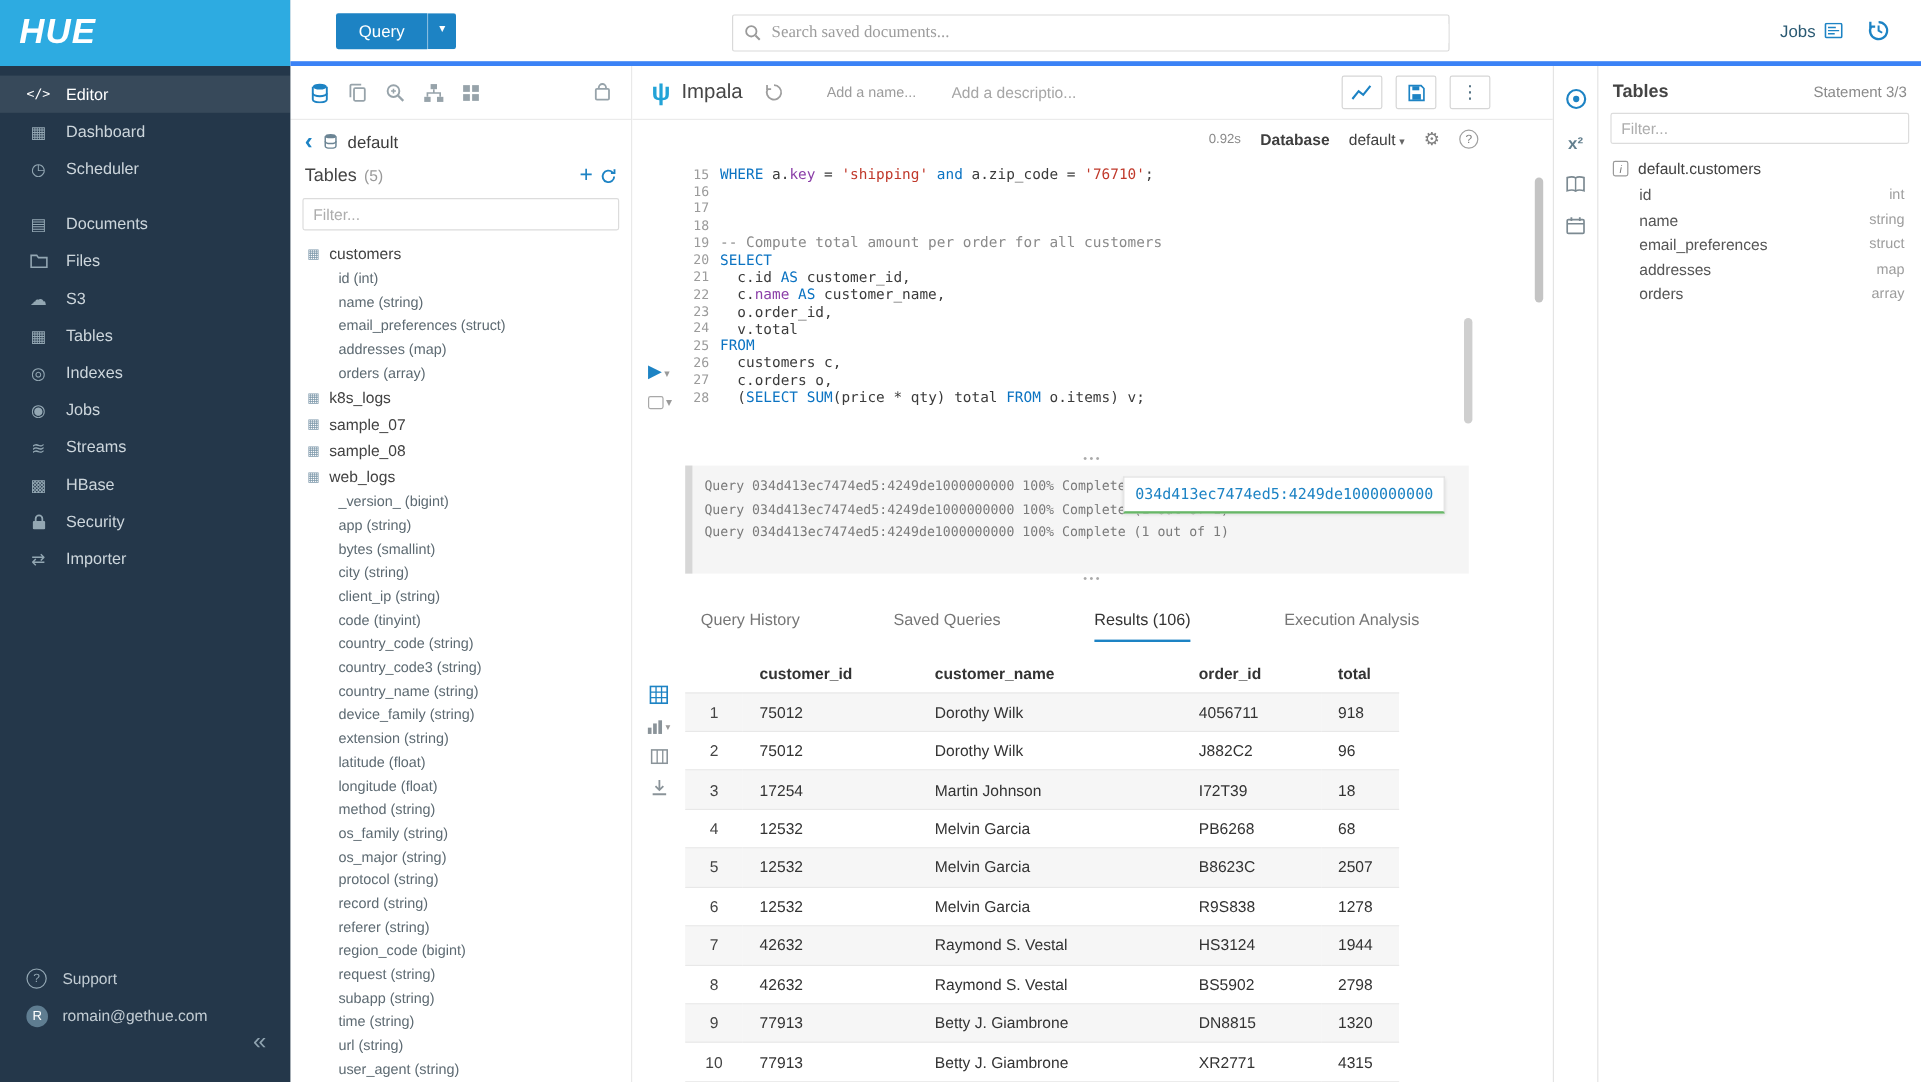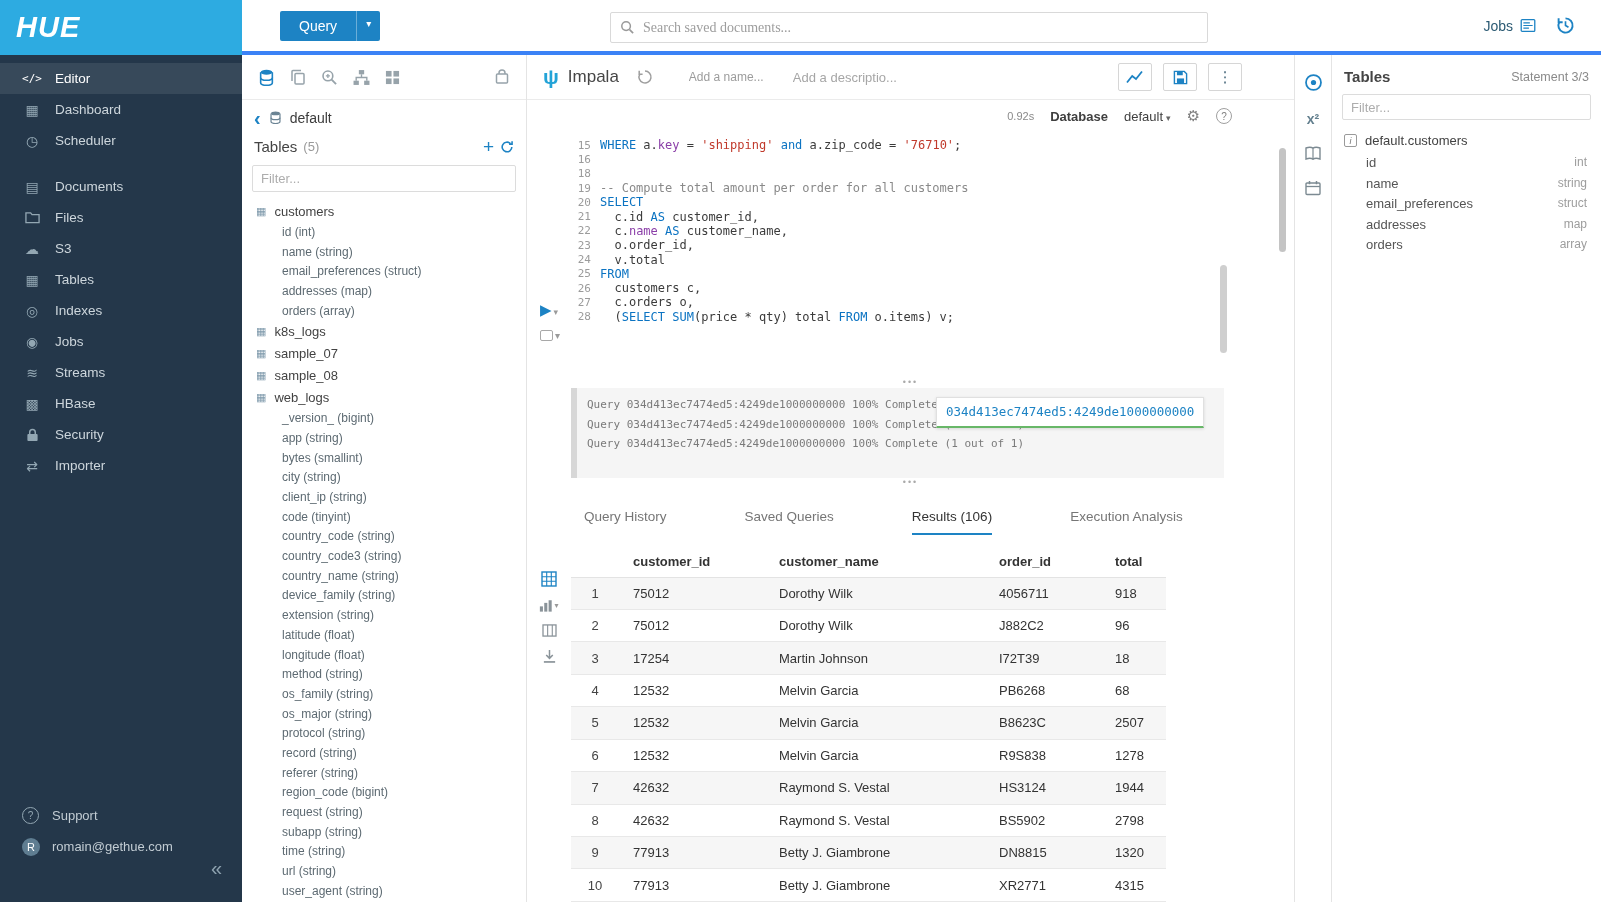--- a/index.html
+++ b/index.html
@@ -451,20 +451,24 @@
         </div>
 
         <div class="code-wrap">
           <div>
               <div class="cl">
                 <span class="ln">15</span>
                 <span class="ct"><span class="tok-k">WHERE</span><span class="tok-t"> a.</span><span class="tok-k2">key</span><span class="tok-t"> = </span><span class="tok-s">'shipping'</span><span class="tok-t"> </span><span class="tok-k">and</span><span class="tok-t"> a.zip_code = </span><span class="tok-s">'76710'</span><span class="tok-t">;</span></span>
               </div>
               <div class="cl">
                 <span class="ln">16</span>
+                <span class="ct"></span>
+              </div>
+              <div class="cl">
+                <span class="ln">17</span>
                 <span class="ct"></span>
               </div>
               <div class="cl">
                 <span class="ln">18</span>
                 <span class="ct"></span>
               </div>
               <div class="cl">
                 <span class="ln">19</span>
                 <span class="ct"><span class="tok-c">-- Compute total amount per order for all customers</span></span>
               </div>

